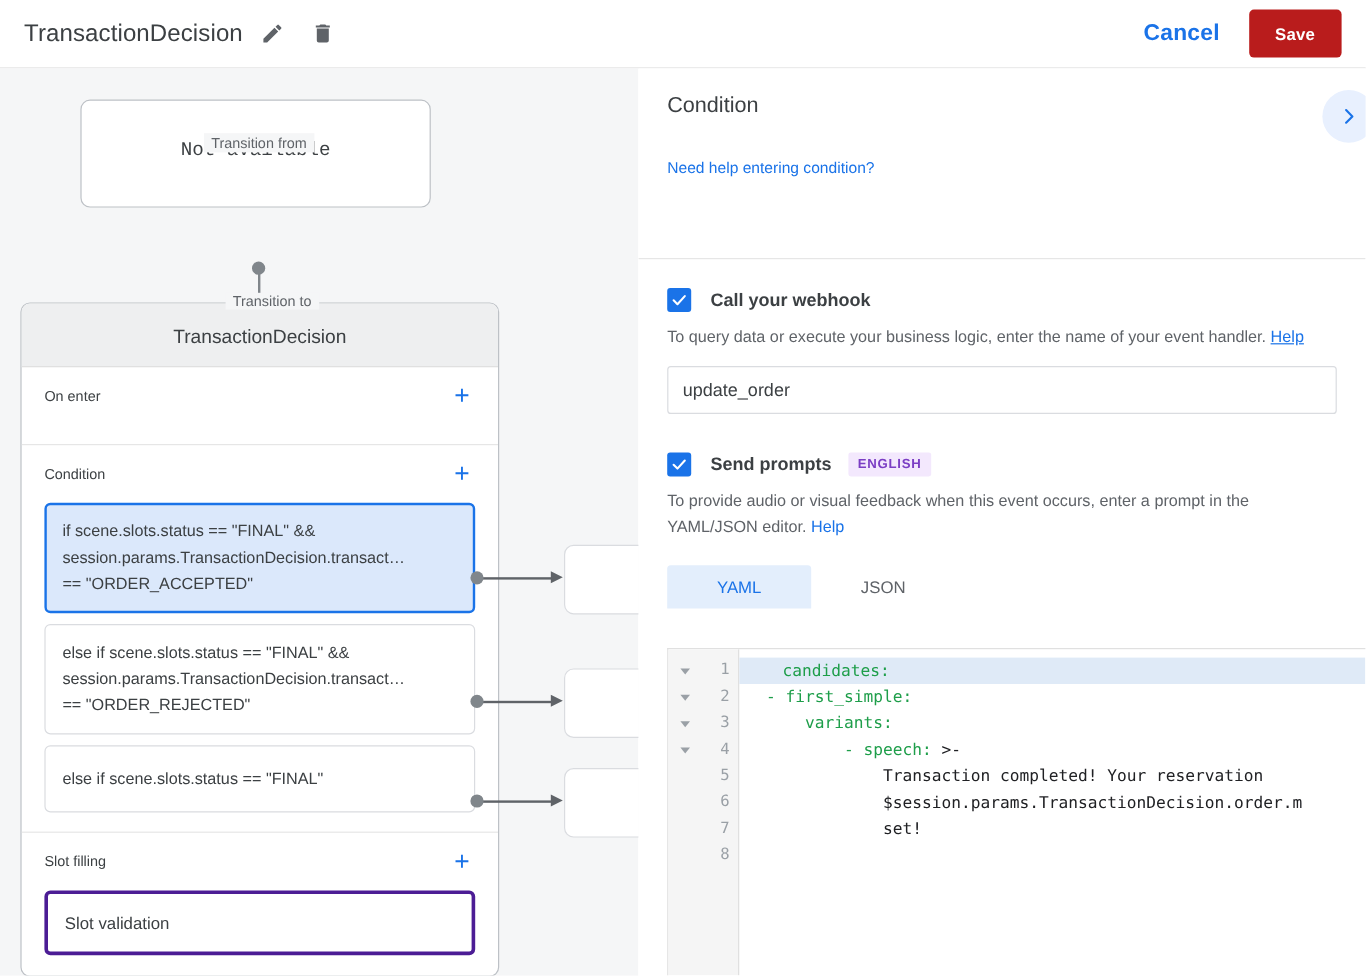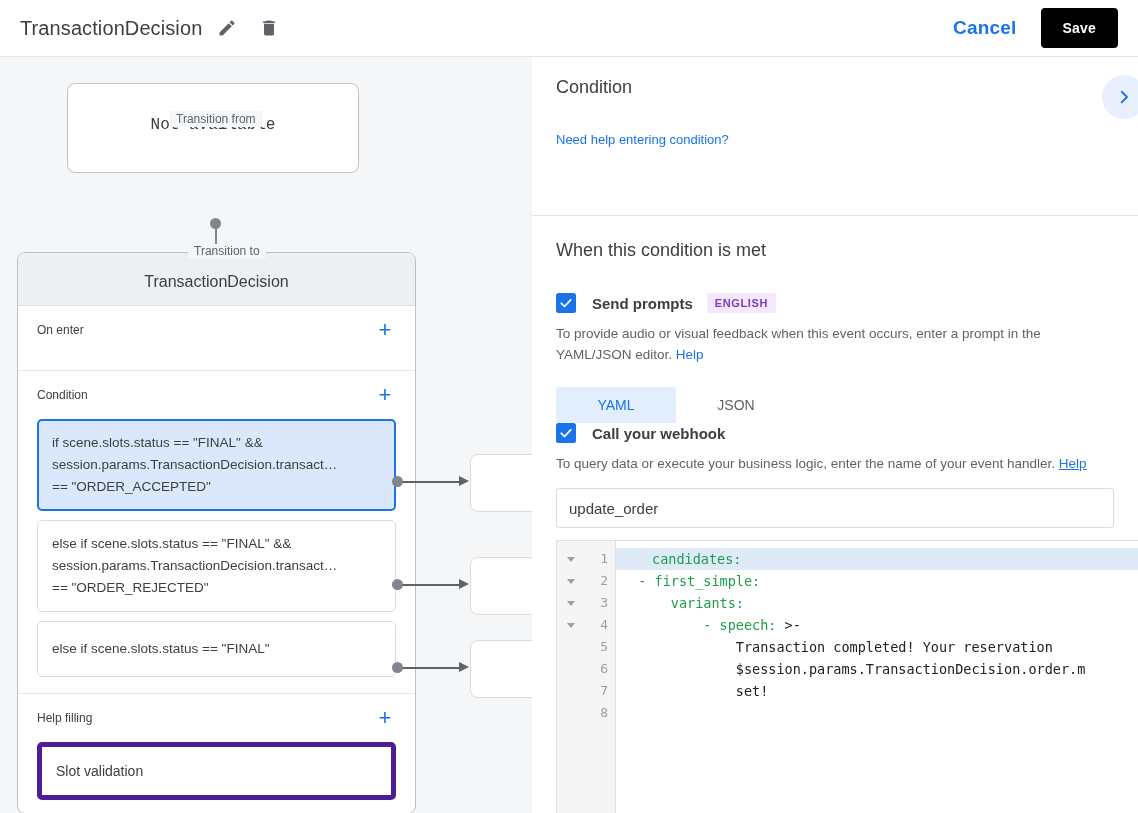--- a/index.html
+++ b/index.html
@@ -42,21 +42,21 @@
     font-weight: bold;
     letter-spacing: .2px;
     padding: 9px 14px;
     border-radius: 4px;
     background: transparent;
     border: none;
     cursor: pointer;
     font-family: "Liberation Sans", sans-serif;
   }
   #save-button {
-    background: #000000;
+    background: #b91c1c;
     color: #ffffff;
     font-size: 14px;
     font-weight: bold;
     letter-spacing: .2px;
     border: none;
     border-radius: 4px;
     padding: 0 22px;
     height: 40px;
     margin-left: 10px;
     margin-right: 20px;
@@ -175,21 +175,21 @@
     position: relative;
     cursor: pointer;
   }
   .cond-item.selected {
     background: #dbe8fb;
     border: 2px solid #1a73e8;
     padding: 11px 13px;
   }
   .cond-item:last-child { margin-bottom: 0; }
   .slot-item {
-    border: 5px solid #4c1d95;
+    border: 3px solid #4c1d95;
     border-radius: 5px;
     background: #ffffff;
     font-size: 14px;
     color: #3c4043;
     padding: 16px 14px;
     cursor: pointer;
   }
 
   
   .out-dot {
@@ -487,21 +487,21 @@
         <div>== "ORDER_REJECTED"</div>
       </div>
 
       <div class="cond-item" style="padding-top:16px;padding-bottom:16px;">
         <div>else if scene.slots.status == "FINAL"</div>
       </div>
     </div>
 
     <div class="section">
       <div class="section-head">
-        <span class="section-title">Help filling</span>
+        <span class="section-title">Slot filling</span>
         <span class="add-btn">+</span>
       </div>
       <div class="slot-item">Slot validation</div>
     </div>
   </div>
 
   <div id="transition-to-legend">Transition to</div>
 </div>
 
 <div id="right-panel">
@@ -513,57 +513,56 @@
       <svg width="18" height="18" viewBox="0 0 24 24" fill="none" stroke="#1a73e8" stroke-width="2.4" stroke-linecap="round" stroke-linejoin="round" aria-hidden="true">
         <polyline points="9 5 16 12 9 19"></polyline>
       </svg>
     </div>
 
 
     <a id="condition-help-link">Need help entering condition?</a>
   </div>
 
   <div id="panel-met">
-    <h2 id="panel-met-title">When this condition is met</h2>
+
+    <div>
+      <div class="check-row">
+        <span class="checkbox">
+          <svg width="14" height="14" viewBox="0 0 24 24" fill="none" stroke="#ffffff" stroke-width="3" stroke-linecap="round" stroke-linejoin="round" aria-hidden="true">
+            <polyline points="4 12.5 9.5 18 20 6.5"></polyline>
+          </svg>
+        </span>
+        <span class="check-label">Call your webhook</span>
+      </div>
+      <div class="helper-text">
+        <span>To query data or execute your business logic, enter the name of your event handler.</span>
+        <a class="helper-link">Help</a>
+      </div>
+      <input id="webhook-input" type="text" value="update_order" style="">
+    </div>
 
     <div id="send-prompts-block">
       <div class="check-row">
         <span class="checkbox">
           <svg width="14" height="14" viewBox="0 0 24 24" fill="none" stroke="#ffffff" stroke-width="3" stroke-linecap="round" stroke-linejoin="round" aria-hidden="true">
             <polyline points="4 12.5 9.5 18 20 6.5"></polyline>
           </svg>
         </span>
         <span class="check-label">Send prompts</span>
         <span class="lang-badge">ENGLISH</span>
       </div>
       <div class="helper-text">
         <span>To provide audio or visual feedback when this event occurs, enter a prompt in the YAML/JSON editor.</span>
         <a class="helper-link plain">Help</a>
       </div>
 
       <div id="editor-tabs">
         <div class="editor-tab active">YAML</div>
         <div class="editor-tab">JSON</div>
       </div>
-    </div>
-
-    <div>
-      <div class="check-row">
-        <span class="checkbox">
-          <svg width="14" height="14" viewBox="0 0 24 24" fill="none" stroke="#ffffff" stroke-width="3" stroke-linecap="round" stroke-linejoin="round" aria-hidden="true">
-            <polyline points="4 12.5 9.5 18 20 6.5"></polyline>
-          </svg>
-        </span>
-        <span class="check-label">Call your webhook</span>
-      </div>
-      <div class="helper-text">
-        <span>To query data or execute your business logic, enter the name of your event handler.</span>
-        <a class="helper-link">Help</a>
-      </div>
-      <input id="webhook-input" type="text" value="update_order" style="">
     </div>
   </div>
 
   <div id="code-editor">
     <div id="fold-gutter">
         <div class="fold-cell">
           <span class="fold-tri"></span>
         </div>
         <div class="fold-cell">
           <span class="fold-tri"></span>

